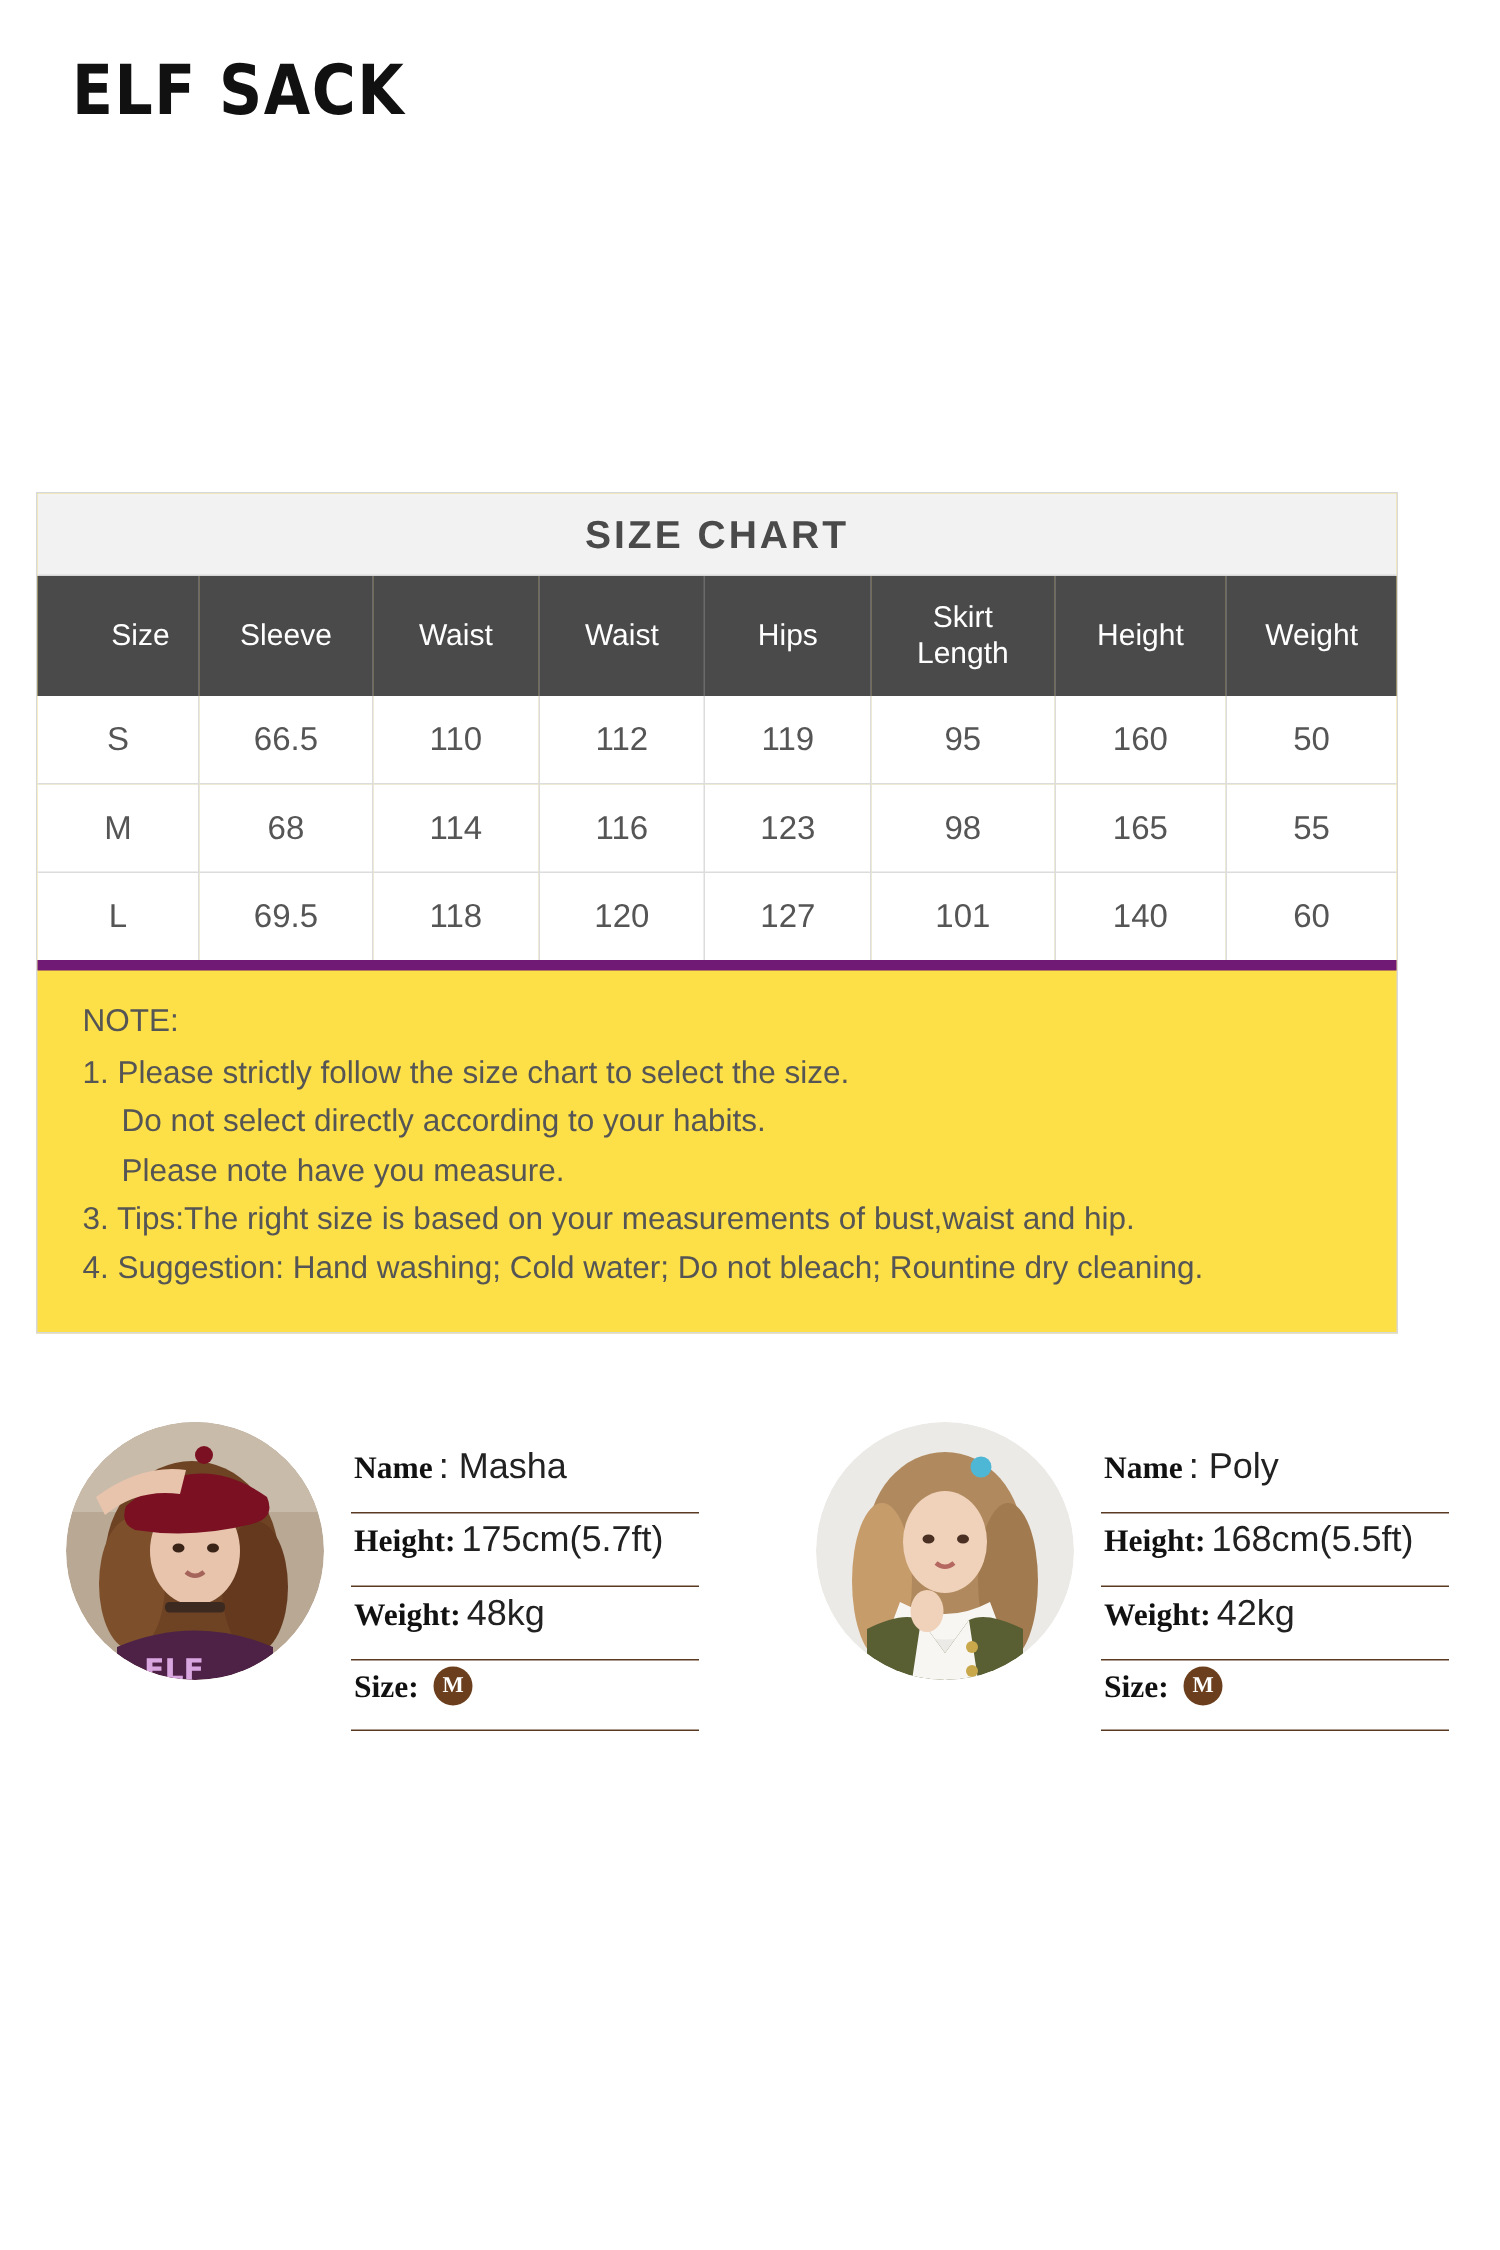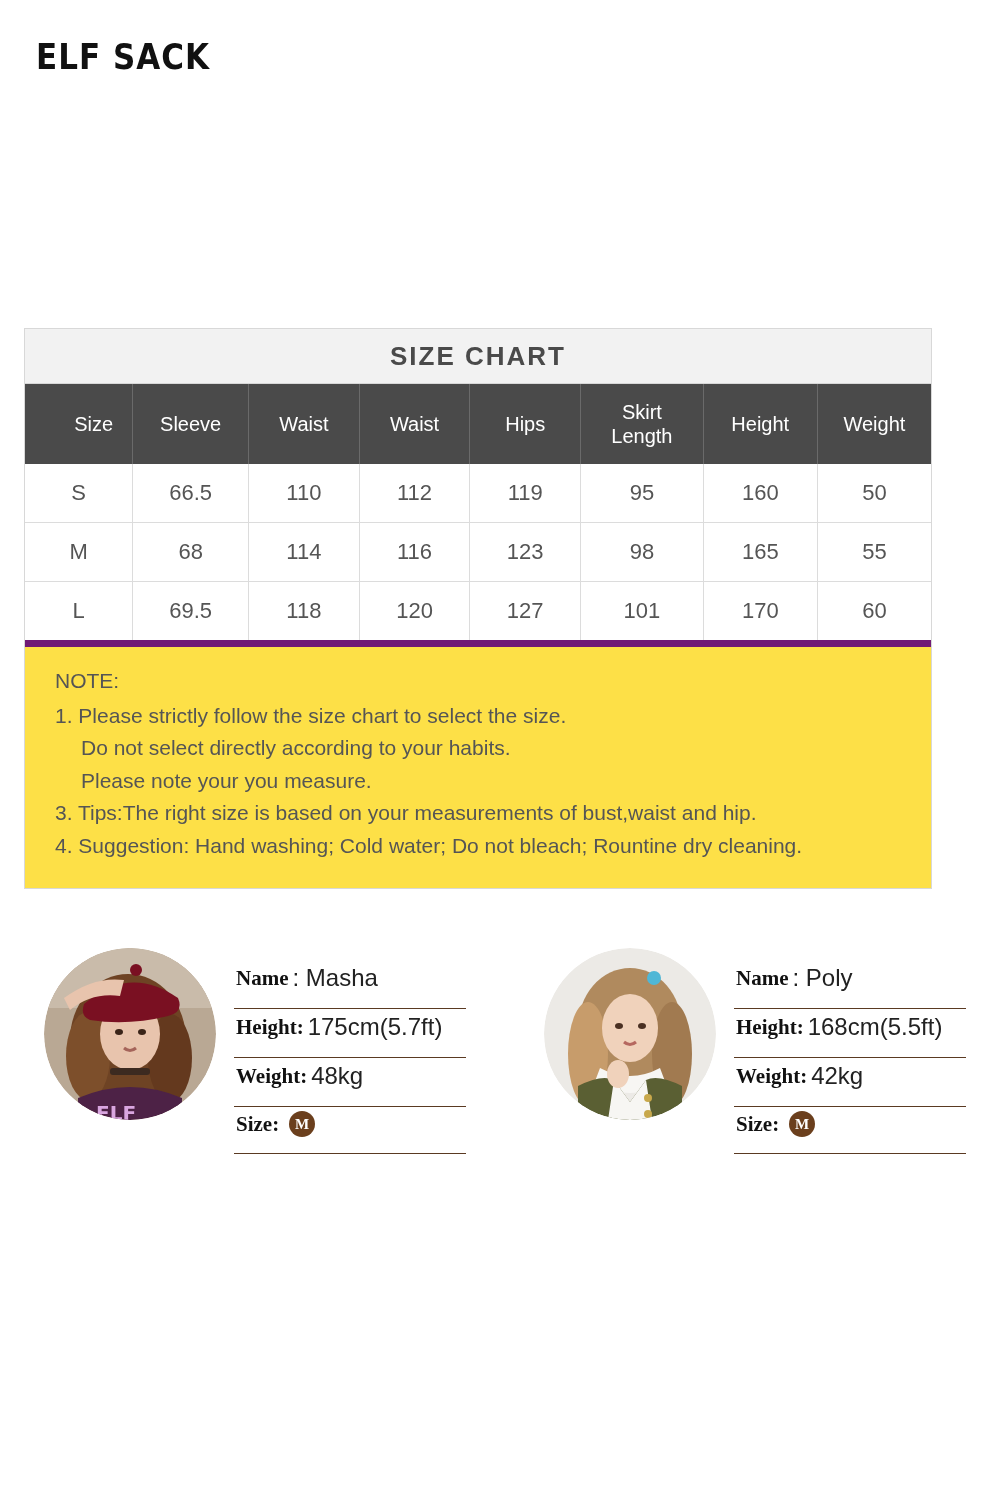--- a/index.html
+++ b/index.html
@@ -13,24 +13,24 @@
     position: relative;
     font-family: "Liberation Sans", sans-serif;
     color: #333;
     overflow: hidden;
   }
 
   
   .brand {
     position: absolute;
     top: 38px;
-    left: 36px;
+    left: 48px;
     font-family: "DejaVu Sans", sans-serif;
     font-weight: 700;
-    font-size: 31px;
+    font-size: 40px;
     letter-spacing: 1px;
     color: #111;
   }
   .brand-inner {
     display: inline-block;
     transform: scaleY(1.15);
   }
 
   
   .chart-wrap {
@@ -215,31 +215,31 @@
         <td>165</td>
         <td>55</td>
       </tr>
       <tr>
         <td>L</td>
         <td>69.5</td>
         <td>118</td>
         <td>120</td>
         <td>127</td>
         <td>101</td>
-        <td>170</td>
+        <td>140</td>
         <td>60</td>
       </tr>
     </tbody>
   </table>
 
   <div class="note">
     <p class="note-head">NOTE:</p>
     <p>1. Please strictly follow the size chart to select the size.</p>
     <p class="indent">Do not select directly according to your habits.</p>
-    <p class="indent">Please note your you measure.</p>
+    <p class="indent">Please note have you measure.</p>
     <p>3. Tips:The right size is based on your measurements of bust,waist and hip.</p>
     <p>4. Suggestion: Hand washing; Cold water; Do not bleach; Rountine dry cleaning.</p>
   </div>
 </div>
 
 <div class="models">
 
   <div class="model-card">
     <div class="avatar">
       <svg width="172" height="172" viewBox="0 0 172 172">

